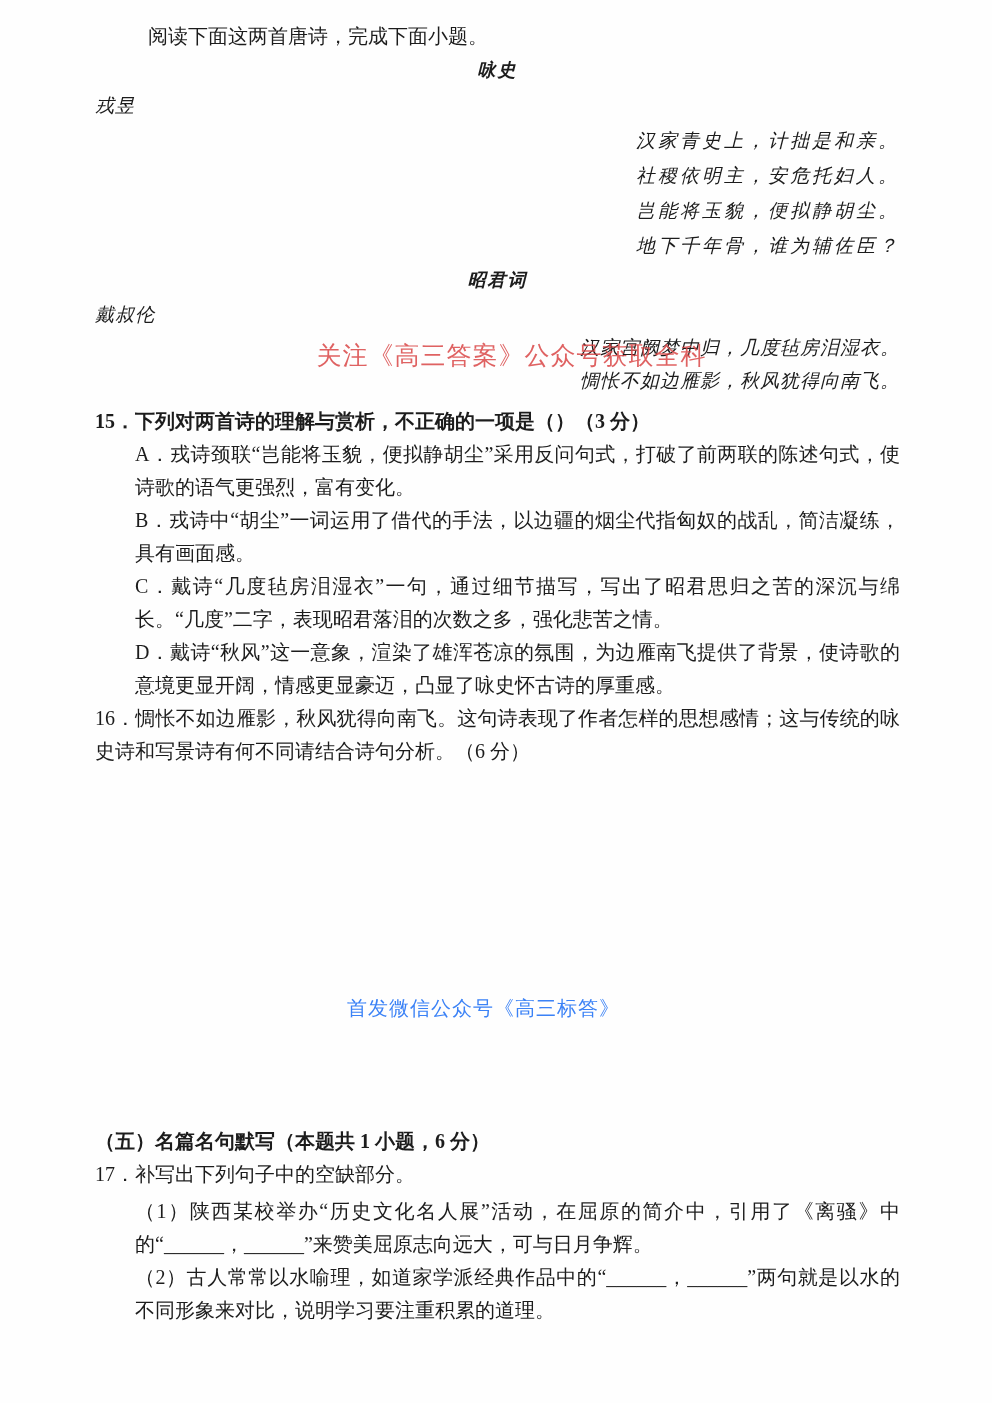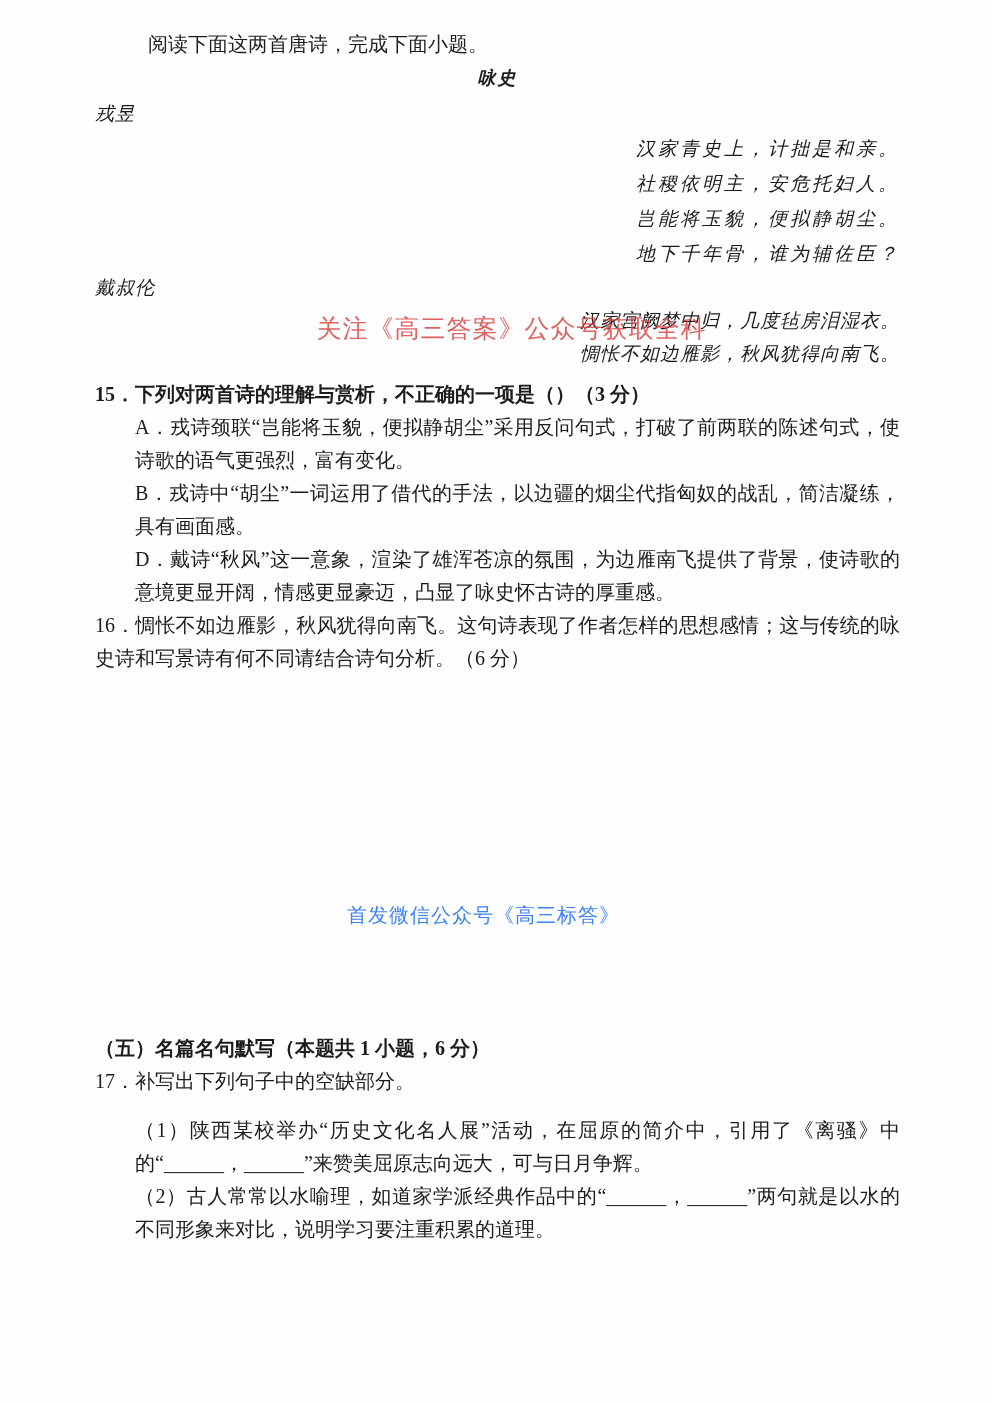--- a/index.html
+++ b/index.html
@@ -4,21 +4,21 @@
 <style>
   * { margin: 0; padding: 0; box-sizing: border-box; }
   html, body { background: #ffffff; }
   .page {
     position: relative;
     width: 992px;
     height: 1403px;
     background: #fefefe;
     font-family: "Liberation Serif", "DejaVu Serif", serif;
     color: #1c1c1c;
-    padding: 28px 92px 0 95px;
+    padding: 20px 92px 0 95px;
     overflow: hidden;
   }
   .line { font-size: 20px; line-height: 33px; text-align: justify; }
   .intro { text-indent: 53px; }
   
   .poem-title {
     text-align: center; font-weight: bold; font-style: italic;
     font-size: 18px; line-height: 35px; letter-spacing: 2px;
   }
   .poem-author {
@@ -40,50 +40,52 @@
   }
   .q15stem { margin-top: 8px; font-weight: 600; }
   .option { margin-left: 40px; }
   .wm-center {
     margin-top: 224px; position: relative; left: -14px;
     text-align: center; color: #3b82f6;
     font-size: 20px; line-height: 33px; letter-spacing: 1px;
   }
   .section-heading { margin-top: 100px; font-weight: bold; }
   .q17item { margin-left: 40px; }
-  .q17item-first { margin-top: 16px; }
+  .q17item-first { margin-top: 4px; }
 </style>
 </head>
 <body>
 
 <div class="page">
 
   <p class="line intro">阅读下面这两首唐诗，完成下面小题。</p>
 
   <div class="poem poem1">
     <div class="poem-title">咏史</div>
     <div class="poem-author">戎昱</div>
     <div class="poem-line">汉家青史上，计拙是和亲。</div>
     <div class="poem-line">社稷依明主，安危托妇人。</div>
     <div class="poem-line">岂能将玉貌，便拟静胡尘。</div>
     <div class="poem-line">地下千年骨，谁为辅佐臣？</div>
   </div>
 
   <div class="poem poem2">
+    <div class="poem-title">昭君词</div>
     <div class="poem-author">戴叔伦</div>
     <div class="poem-line p2l1">
       <span>汉家宫阙梦中归，几度毡房泪湿衣。</span>
       <span class="wm-overlay">关注《高三答案》公众号获取全科</span>
     </div>
     <div class="poem-line">惆怅不如边雁影，秋风犹得向南飞。</div>
   </div>
 
   <p class="line q15stem">15．下列对两首诗的理解与赏析，不正确的一项是（）（3 分）</p>
   <p class="line option">A．戎诗颈联“岂能将玉貌，便拟静胡尘”采用反问句式，打破了前两联的陈述句式，使诗歌的语气更强烈，富有变化。</p>
   <p class="line option">B．戎诗中“胡尘”一词运用了借代的手法，以边疆的烟尘代指匈奴的战乱，简洁凝练，具有画面感。</p>
+  <p class="line option">C．戴诗“几度毡房泪湿衣”一句，通过细节描写，写出了昭君思归之苦的深沉与绵长。“几度”二字，表现昭君落泪的次数之多，强化悲苦之情。</p>
   <p class="line option">D．戴诗“秋风”这一意象，渲染了雄浑苍凉的氛围，为边雁南飞提供了背景，使诗歌的意境更显开阔，情感更显豪迈，凸显了咏史怀古诗的厚重感。</p>
 
   <p class="line">16．惆怅不如边雁影，秋风犹得向南飞。这句诗表现了作者怎样的思想感情；这与传统的咏史诗和写景诗有何不同请结合诗句分析。（6 分）</p>
 
   <div class="wm-center">首发微信公众号《高三标答》</div>
 
   <p class="line section-heading">（五）名篇名句默写（本题共 1 小题，6 分）</p>
   <p class="line">17．补写出下列句子中的空缺部分。</p>
   <p class="line q17item q17item-first">（1）陕西某校举办“历史文化名人展”活动，在屈原的简介中，引用了《离骚》中的“______，______”来赞美屈原志向远大，可与日月争辉。</p>
   <p class="line q17item">（2）古人常常以水喻理，如道家学派经典作品中的“______，______”两句就是以水的不同形象来对比，说明学习要注重积累的道理。</p>

